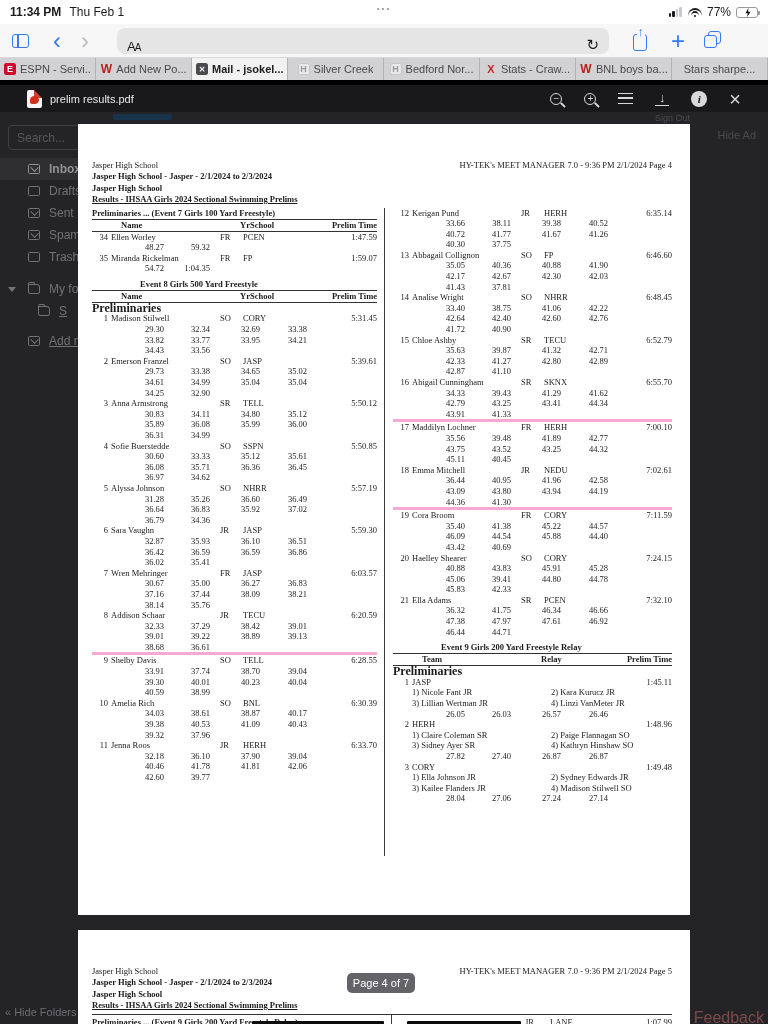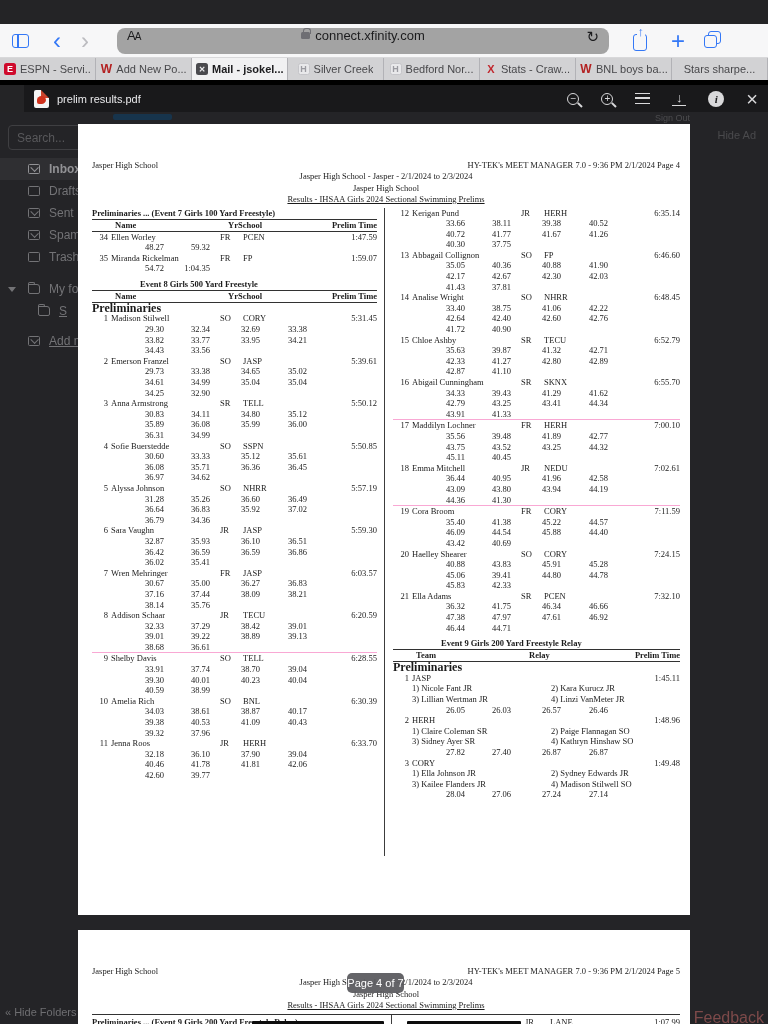--- a/index.html
+++ b/index.html
@@ -37,22 +37,22 @@
           clip-path:polygon(55% 0,18% 58%,45% 58%,40% 100%,82% 42%,52% 42%); }
 
   
   .sbar { position:absolute; top:24px; left:0; right:0; height:34px; background:#f7f7f8;
           display:flex; align-items:center; padding:0 8px; z-index:30;
           border-bottom:1px solid #d8d8da; }
   .sidepanel { width:17px; height:14px; border:1.7px solid #3478F6; border-radius:3px; position:relative; margin:0 10px 0 4px; }
   .sidepanel::before { content:''; position:absolute; left:4px; top:0; bottom:0; width:1.7px; background:#3478F6; }
   .chev { font-size:24px; line-height:20px; padding:0 14px; color:#3478F6; font-weight:400; }
   .chev.fwd { color:#bcbcc0; padding-left:6px; }
-  .addr { flex:1; max-width:492px; margin:0 14px; height:26px; background:#a3a3a3; border-radius:8px;
-          display:flex; align-items:flex-start; padding:0 10px; position:relative; }
+  .addr { flex:1; max-width:492px; margin:0 14px; height:26px; background:#e5e5e5; border-radius:8px;
+          display:flex; align-items:flex-end; padding:0 10px; position:relative; }
   .aa { font-size:13px; color:#1c1c1e; letter-spacing:-1px; }
   .aa b { font-size:10px; font-weight:400; }
   .url-wrap { position:absolute; left:0; right:0; display:flex; align-items:center; justify-content:center; gap:5px; }
   .lock { width:9px; height:7px; background:#6e6e73; border-radius:1.5px; position:relative; }
   .lock::before { content:''; position:absolute; top:-4px; left:1.5px; width:6px; height:5px;
                   border:1.4px solid #6e6e73; border-bottom:none; border-radius:3px 3px 0 0; }
   .url { font-size:13px; color:#1c1c1e; }
   .reload { margin-left:auto; font-size:15px; color:#1c1c1e; z-index:2; }
   .share { position:relative; width:14px; height:17px; border:1.7px solid #3478F6; border-radius:3px; margin:3px 12px 0 10px; }
   .share i { position:absolute; left:2.6px; top:-9px; font-style:normal; color:#3478F6; font-size:13px;
@@ -77,21 +77,21 @@
   .ti.espn { background:#cf0a2c; color:#fff; font-size:9px; }
   .ti.wred { color:#b32121; font-size:12px; background:transparent; }
   .ti.mail { background:#4a4a4e; color:#ececee; font-size:8px; }
   .ti.hgray { background:#e8e8ea; color:#9a9aa0; font-size:9px; border:1px solid #c5c5c9; }
   .ti.xred { color:#c1272d; font-size:11px; background:transparent; }
 
   .gapstrip { position:absolute; top:80px; left:0; right:0; height:5px; background:#000; z-index:30; }
 
   
   .pdfbar { position:absolute; top:85px; left:0; right:0; height:27px; background:#19191b;
-            display:flex; align-items:center; padding:0 10px; z-index:30;margin-left:24px; }
+            display:flex; align-items:center; padding:0 27px; z-index:30; }
   .pdfico { width:15px; height:18px; background:#f4f4f4; border-radius:2px; position:relative; margin-right:8px; }
   .pdfico::before { content:''; position:absolute; right:0; top:0; border:4px solid #19191b;
                     border-left-color:#c9452e; border-bottom-color:#c9452e; }
   .pdfico::after { content:''; position:absolute; left:3px; top:6px; width:9px; height:8px;
                    background:#d0311c; border-radius:50% 50% 50% 2px; }
   .pdfname { color:#e9e9eb; font-size:11px; }
   .pdficons { margin-left:auto; display:flex; align-items:center; gap:22px; }
   .mag { width:12px; height:12px; border:1.7px solid #d9d9db; border-radius:50%; position:relative;
          display:flex; align-items:center; justify-content:center; color:#d9d9db; font-size:10px; line-height:0; }
   .mag::after { content:''; position:absolute; width:6px; height:1.7px; background:#d9d9db;
@@ -131,39 +131,39 @@
                           border:1.2px solid currentColor; border-bottom:none; border-radius:2px 2px 0 0; }
   .tri { width:0; height:0; border-left:4px solid transparent; border-right:4px solid transparent;
          border-top:5px solid #737376; position:absolute; left:8px; }
   .linky { text-decoration:underline; }
 
   
   .page { position:absolute; left:78px; width:612px; background:#fff;
           font-family:"Liberation Serif", serif; color:#1b1b1b; z-index:5; }
   .p4 { top:12px; height:791px; }
   .p5 { top:818px; height:94px; overflow:hidden; }
-  .pinner { padding:36px 10px 0 14px; }
+  .pinner { padding:36px 18px 0 14px; }
   .ph-row { display:flex; justify-content:space-between; font-size:8.5px; line-height:11px; }
-  .ph-c { text-align:center; font-weight:400; font-size:8.5px; line-height:11.5px; }
+  .ph-c { font-weight:700; font-size:8.5px; line-height:11.5px; }
   .ph-c.u span { text-decoration:underline; }
 
   .cols { display:flex; margin-top:2px; min-height:648px; }
   .colL { width:292px; padding-right:7px; }
   .colR { flex:1; padding-left:8px; border-left:1px solid #3c3c3c; }
   .pdf-small { font-size:8.5px; line-height:10.6px; }
 
   .evhead { font-weight:700; font-size:8.5px; line-height:11px; }
   .mt { margin-top:5px;margin-left:48px; }
-  .thead { display:grid; grid-template-columns:16px 106px 64px 1fr; column-gap:7px;
+  .thead { display:grid; grid-template-columns:16px 106px 64px 1fr; column-gap:13px;
            font-weight:700; font-size:8.5px; line-height:11px;
            border-top:1px solid #323232; border-bottom:1px solid #323232; }
   .thead .right { text-align:right; }
   .prelimlbl { font-weight:700; font-size:12px; line-height:10.6px; }
 
-  .entry.cut { border-top:1px solid #f9a8d4; }
+  .entry.cut { border-top:3px solid #f9a8d4; }
   .erow { display:grid; grid-template-columns:16px 106px 20px 1fr 52px; column-gap:3px;
           font-size:8.5px; line-height:10.6px; }
   .erow .place { text-align:right; }
   .erow .etime { text-align:right; }
   .srow { display:grid; grid-template-columns:72px 46px 50px 47px; font-size:8.5px; line-height:10.6px; }
   .srow span { text-align:right; }
   .rerow { display:grid; grid-template-columns:16px 1fr 52px; column-gap:3px;
            font-size:8.5px; line-height:10.6px; }
   .rerow .place { text-align:right; }
   .rerow .etime { text-align:right; }
@@ -174,40 +174,56 @@
   .p5row { position:relative; margin-top:2px; border-top:1px solid #323232; height:14px; }
   .p5-left { position:absolute; left:0; top:2px; font-weight:700; font-size:8.5px; }
   .p5-yr { position:absolute; left:433px; top:2px; font-size:8.5px; }
   .p5-sch { position:absolute; left:458px; top:2px; font-size:8.5px; }
   .p5-time { position:absolute; right:0; top:2px; font-size:8.5px; }
   .p5div { position:absolute; left:299px; top:0; bottom:-60px; width:1px; background:#3c3c3c; }
   .blackbar { position:absolute; height:5px; background:#0c0c0c; top:6px; border-radius:1px; }
   .bar1 { left:160px; width:132px; }
   .bar2 { left:315px; width:114px; }
 
-  .pagepill { position:absolute; top:861px; left:347px; width:57px; height:20px; z-index:8;
+  .pagepill { position:absolute; top:861px; left:347px; width:68px; height:20px; z-index:8;
               background:rgba(92,92,96,0.95); color:#fff; border-radius:5px; font-size:11px;
               display:flex; align-items:center; justify-content:center; }
 </style>
 </head>
 <body>
 
 <div class="screen">
 
+  <div class="status">
+    <div class="st-left">
+      <span class="st-time">11:34 PM</span>
+      <span>Thu Feb 1</span>
+    </div>
+    <div class="st-dots">•••</div>
+    <div class="st-right">
+      <span class="sig">
+          <i></i>
+          <i></i>
+          <i></i>
+          <i></i>
+        </span>
+      <span class="wifi">
+          <b></b>
+        </span>
+      <span>77%</span>
+      <span class="batt"><span class="fill"></span><span class="bolt"></span></span>
+    </div>
+  </div>
 
   <div class="sbar">
     <span class="sidepanel"></span>
     <span class="chev">‹</span>
     <span class="chev fwd">›</span>
     <div class="addr">
       <span class="aa">﻿A<b>A</b></span>
-      <span class="url-wrap">
-        <span class="lock"></span>
-        <span class="url">connect.xfinity.com</span>
-      </span>
       <span class="reload">↻</span>
     </div>
     <span class="share">
         <i>↑</i>
       </span>
     <span class="plus">+</span>
     <span class="tabsicon"></span>
   </div>
 
   <div class="tabbar" id="tabbar">

